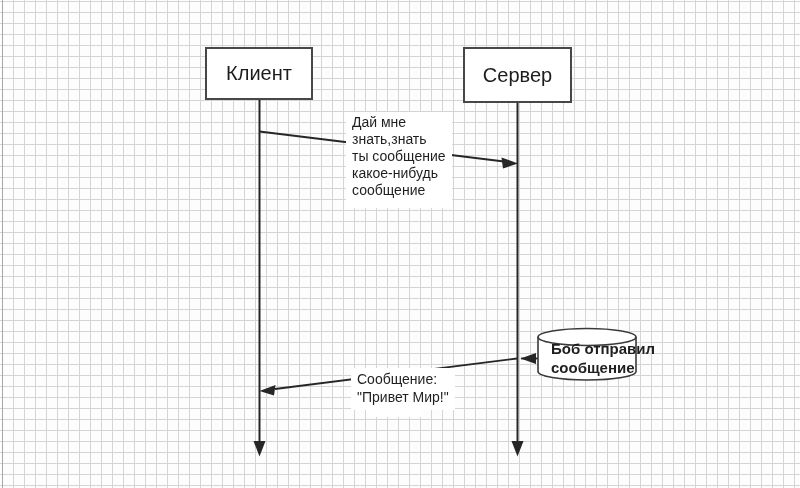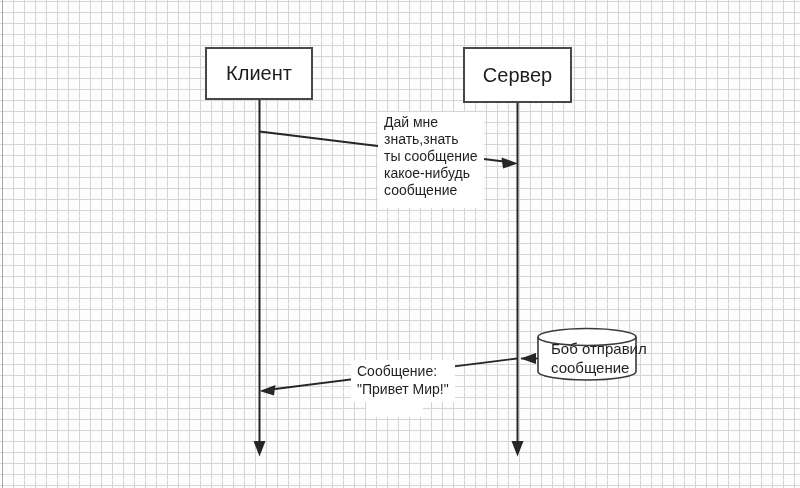--- a/index.html
+++ b/index.html
@@ -33,28 +33,28 @@
   .msg-label{
     position:absolute;
     background:#ffffff;
     font-size:14px;
     line-height:17px;
     padding:2px 6px 9px 6px;
     z-index:2;
     white-space:nowrap;
   }
   .msg-label span{display:block;}
-  .msg-1{left:346px;top:112px;margin-left:32px;}
-  .msg-2{left:351px;top:360px;line-height:18px;padding-bottom:4px;}
+  .msg-1{left:346px;top:112px;}
+  .msg-2{left:351px;top:368px;line-height:18px;padding-bottom:4px;}
   .cyl-label{
     position:absolute;left:551px;top:339px;
     font-size:15px;line-height:19px;
     z-index:3;white-space:nowrap;
   }
-  .cyl-label span{display:block;}
+  .cyl-label span{display:block;font-weight:bold;}
   .patch{
     position:absolute;left:366px;top:396px;width:57px;height:21px;
     background:#ffffff;z-index:1;
   }
   svg.wires{position:absolute;left:0;top:0;z-index:2;}
   svg .wire{stroke:#262626;fill:none;}
   svg .head{fill:#262626;stroke:none;}
   svg .shape{stroke:#3a3a3a;stroke-width:1.6;fill:#ffffff;}
   svg .shape-line{stroke:#3a3a3a;stroke-width:1.6;fill:none;}
 </style>

